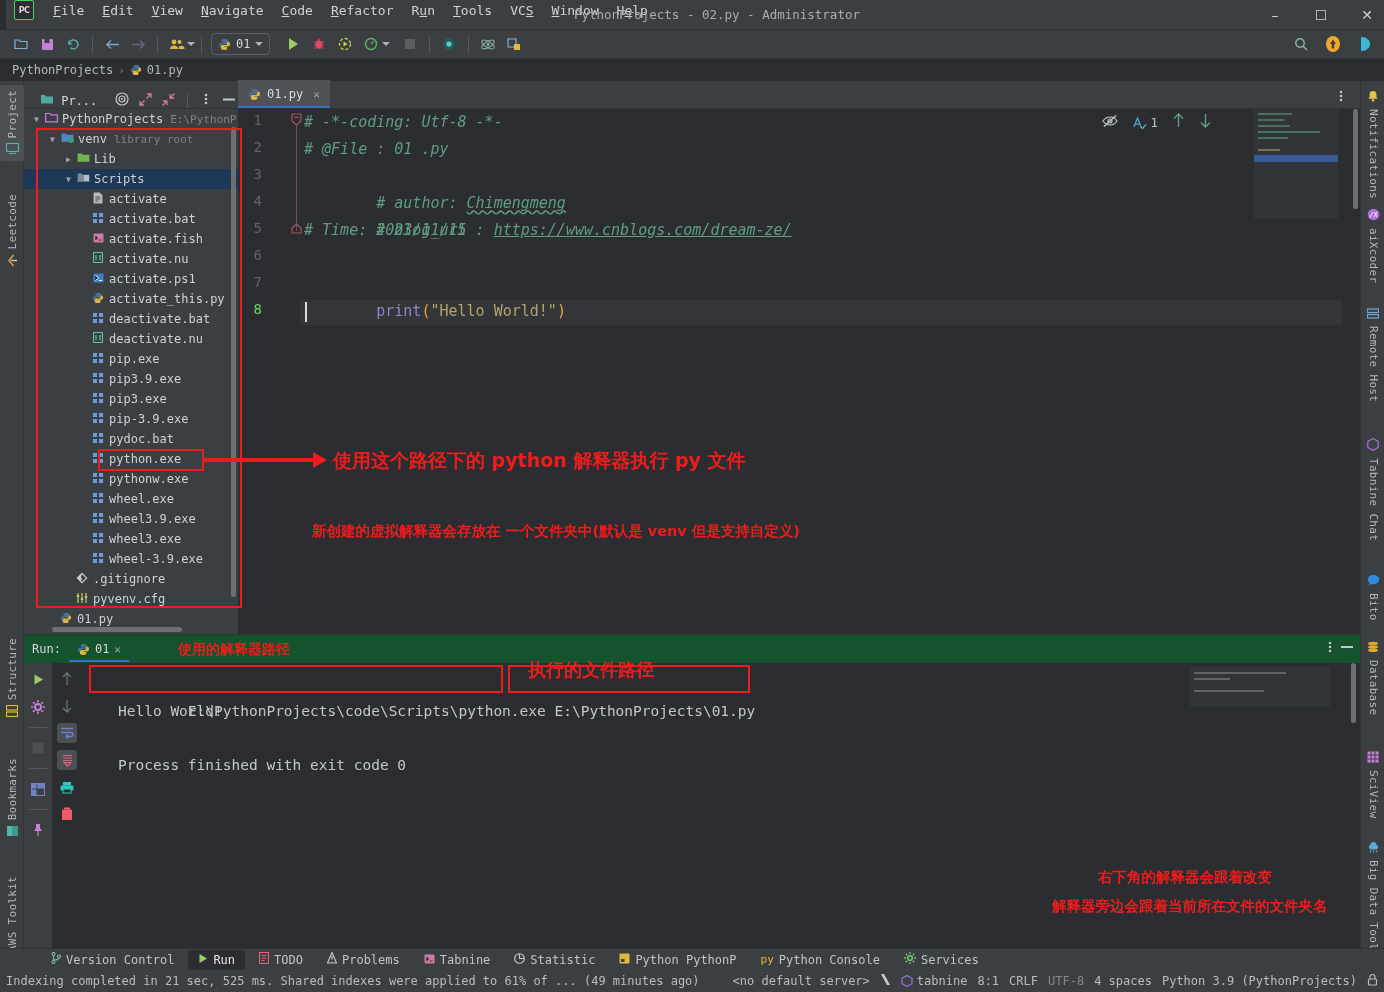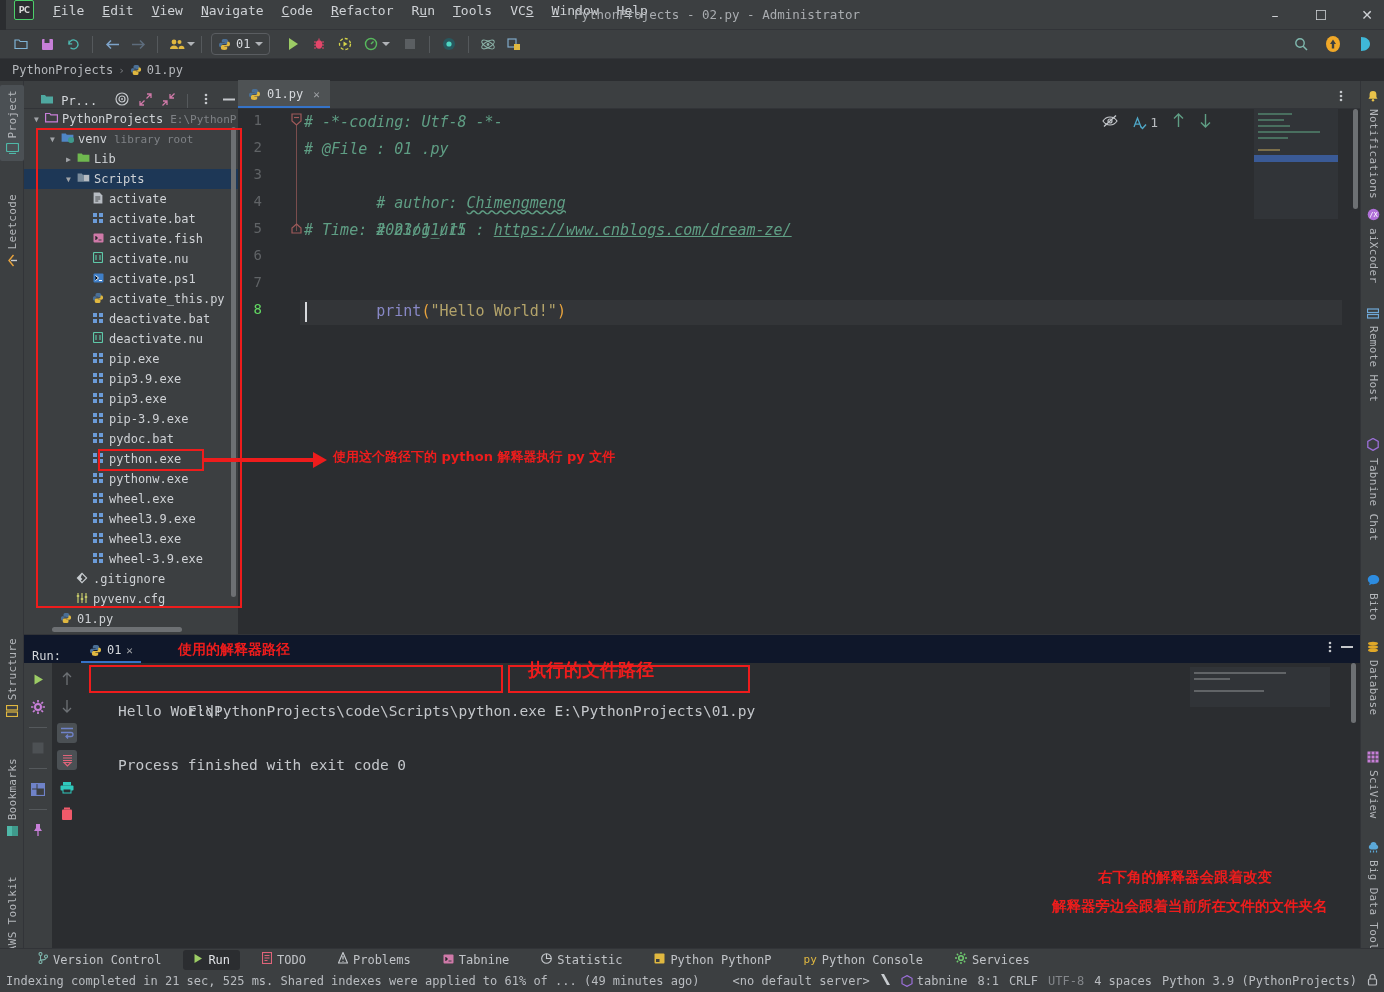--- a/index.html
+++ b/index.html
@@ -237,22 +237,22 @@
     border-left: 14px solid #ee1c1c;
     border-top: 8px solid transparent; border-bottom: 8px solid transparent;
   }
 
   
   .run-panel {
     position: absolute; top: 634px; left: 24px; width: 1336px; height: 314px;
     background: #2b2d30; border-top: 1px solid #323438;
   }
   .run-head {
-    height: 28px; display: flex; align-items: flex-end; gap: 20px; padding-left: 8px;
-    background: #0f172a;
+    height: 28px; display: flex; align-items: center; gap: 8px; padding-left: 8px;
+    background: #14532d;
   }
   .run-head .rlabel {
     font-family: "DejaVu Sans Mono", monospace; font-size: 12px; color: #d4d7db;
   }
   .run-tab {
     height: 26px; display: flex; align-items: center; gap: 5px; padding: 0 8px;
     position: relative; font-family: "DejaVu Sans Mono", monospace; font-size: 12px;
     color: #d7dade;
   }
   .run-tab::after {
@@ -287,22 +287,22 @@
     background: #313438; overflow: hidden;
   }
   .run-vscroll {
     position: absolute; right: 4px; top: 28px; width: 5px; height: 60px;
     background: #6d7073; border-radius: 3px;
   }
 
   
   .bottom-tabs {
     position: absolute; bottom: 22px; left: 0; width: 1384px; height: 22px;
-    background: #3c3f41; display: flex; align-items: center; gap: 12px;
-    padding-left: 28px; border-top: 1px solid #323438;
+    background: #3c3f41; display: flex; align-items: center; gap: 4px;
+    padding-left: 41px; border-top: 1px solid #323438;
   }
   .btab {
     display: flex; align-items: center; gap: 5px; padding: 2px 10px; height: 20px;
     font-family: "DejaVu Sans Mono", monospace; font-size: 12px; color: #c0c3c7;
   }
   .btab.sel { background: #2b2d30; border-radius: 3px; color: #e2e4e8; }
 
   
   .statusbar {
     position: absolute; bottom: 0; left: 0; width: 1384px; height: 22px;
@@ -922,21 +922,22 @@
       <div class="mm-ln" style="left:4px; top:40px; width:22px; background:#8a7a4d"></div>
       <div class="mm-sel" style="top:46px"></div>
     </div>
     <div class="ed-vscroll"></div>
   </div>
 
   <div class="redbox" style="left:36px; top:128px; width:206px; height:480px"></div>
   <div class="redbox" style="left:98px; top:449px; width:106px; height:22px"></div>
   <div class="redline" style="left:204px; top:458px; width:112px; height:4px"></div>
   <div class="redarrow" style="left:313px; top:452px"></div>
-  <div class="anno" style="left:333px; top:448px; font-size:13px">使用这个路径下的 python 解释器执行 py 文件</div>
+  <div class="anno" style="left:333px; top:448px; font-size:19px">使用这个路径下的 python 解释器执行 py 文件</div>
+  <div class="anno" style="left:312px; top:522px; font-size:14.5px">新创建的虚拟解释器会存放在 一个文件夹中(默认是 venv 但是支持自定义)</div>
 
   <div class="run-panel">
     <div class="run-head">
       <span class="rlabel">Run:</span>
       <div class="run-tab">
         <svg width="13" height="13" viewBox="0 0 13 13">
             <path d="M6.5 1c-2 0-2.7.6-2.7 1.7v1.5h2.8v.5H2.9C1.8 4.7 1 5.3 1 7s.8 2.3 1.9 2.3h.9V7.8c0-1.1.7-1.8 1.9-1.8h2.5c1 0 1.8-.6 1.8-1.6V2.7C10 1.6 9.1 1 6.5 1z" fill="#4a6f96"></path>
             <path d="M6.5 12c2 0 2.7-.6 2.7-1.7V8.8H6.4v-.5h3.7c1.1 0 1.9-.6 1.9-2.3s-.8-2.3-1.9-2.3h-.9v1.5c0 1.1-.7 1.8-1.9 1.8H4.8c-1 0-1.8.6-1.8 1.6v1.7c0 1.1.9 1.7 3.5 1.7z" fill="#e0b840"></path>
           </svg>
         <span>01</span>

